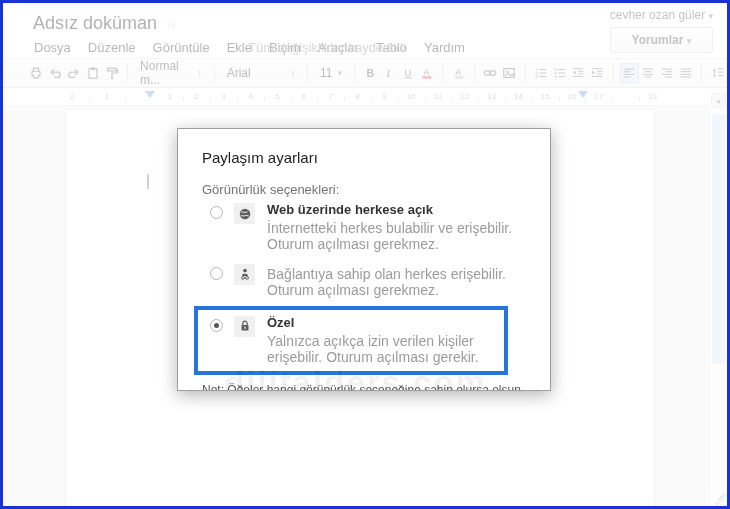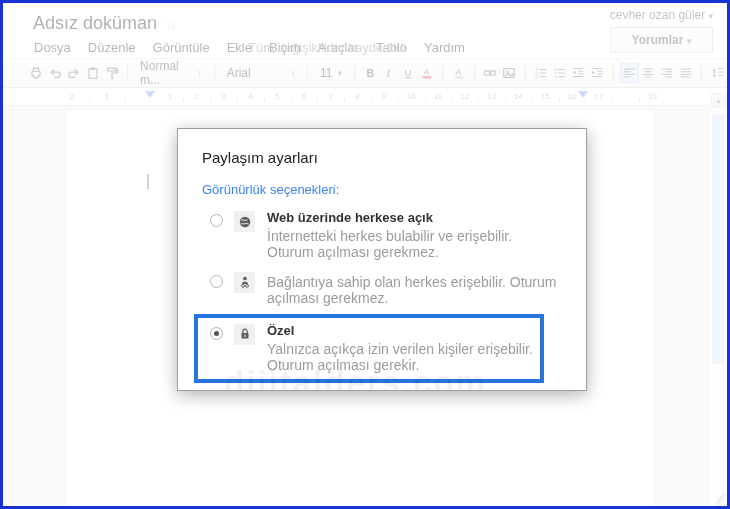--- a/index.html
+++ b/index.html
@@ -54,24 +54,24 @@
     font-size:7px; color:#999; display:flex; align-items:center; justify-content:center; }
   .scroll-thumb { position:absolute; top:22px; left:2px; width:13px; height:250px; background:#dbe7fa; border-radius:2px; }
 
   .resize-grip { position:absolute; right:1px; bottom:1px; width:13px; height:13px; }
   .resize-grip span { position:absolute; background:#b9b9b9; height:1px; }
 
   
   .overlay { position:absolute; inset:0; background:rgba(255,255,255,0.62); }
 
   
-  .dialog { position:absolute; left:174px; top:125px; width:410px; height:263px; background:#fff;
+  .dialog { position:absolute; left:174px; top:125px; width:374px; height:263px; background:#fff;
     border:1px solid #9f9f9f; box-shadow:0 4px 16px rgba(0,0,0,0.3); padding:20px 24px; overflow:hidden; }
   .dlg-title { font-size:15px; color:#222; margin-bottom:16px; }
-  .dlg-subtitle { font-size:13px; color:#3b82f6; margin-bottom:10px; }
+  .dlg-subtitle { font-size:13px; color:#737373; margin-bottom:2px; }
 
   .option { display:flex; align-items:flex-start; padding:4px 0 4px 8px; margin-bottom:4px; }
   .option.highlighted { border:4px solid #2575dd; margin:0 18px 6px -8px; padding:6px 0 6px 12px; }
   .radio { flex:0 0 13px; width:13px; height:13px; border:1px solid #b4b4b4; border-radius:50%; background:#fff; margin-top:3px; }
   .radio.checked::after { content:""; display:block; width:5px; height:5px; margin:3px; border-radius:50%; background:#555; }
   .oicon { flex:0 0 21px; width:21px; height:21px; background:#f0f0f0; display:flex; align-items:center; justify-content:center; margin:0 12px 0 11px; }
   .oicon svg { width:14px; height:14px; }
   .otext { flex:1; }
   .olabel { font-size:13px; font-weight:bold; color:#333; line-height:1.15; }
   .odesc { font-size:14px; color:#9b9b9b; margin-top:2px; }

